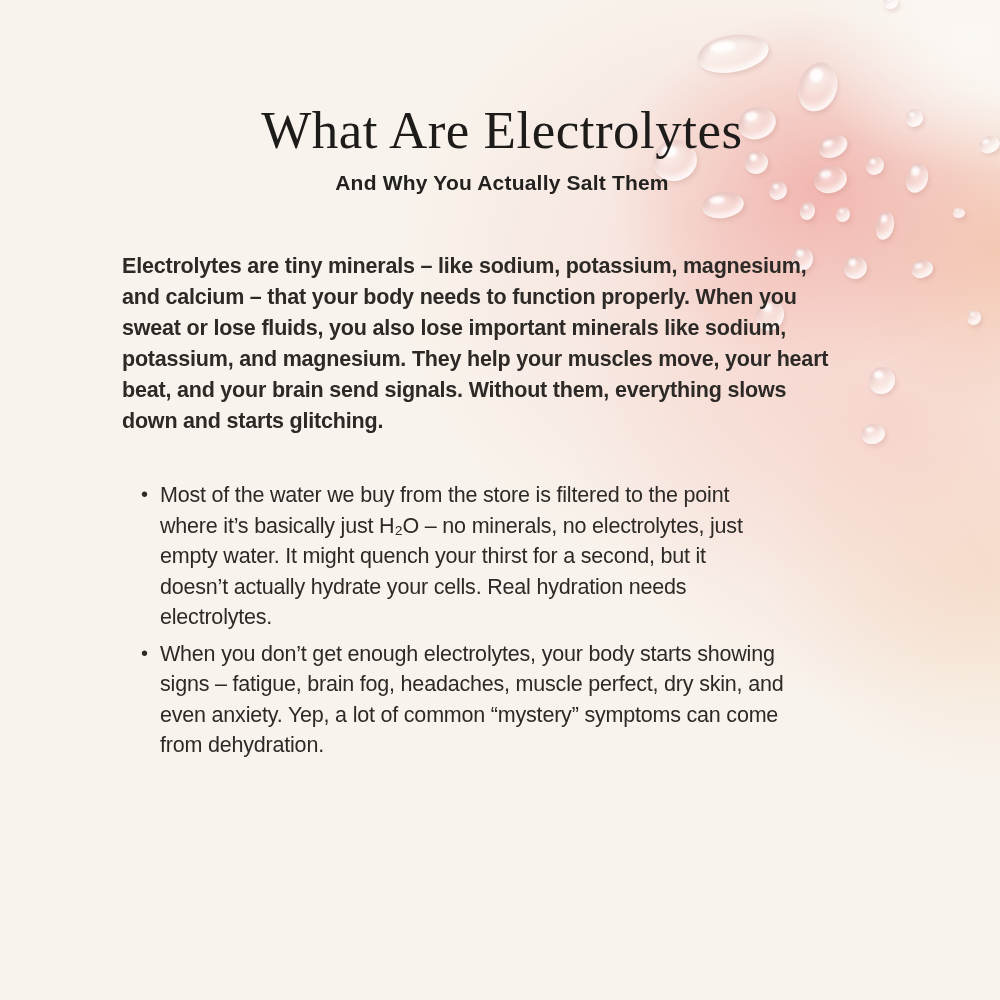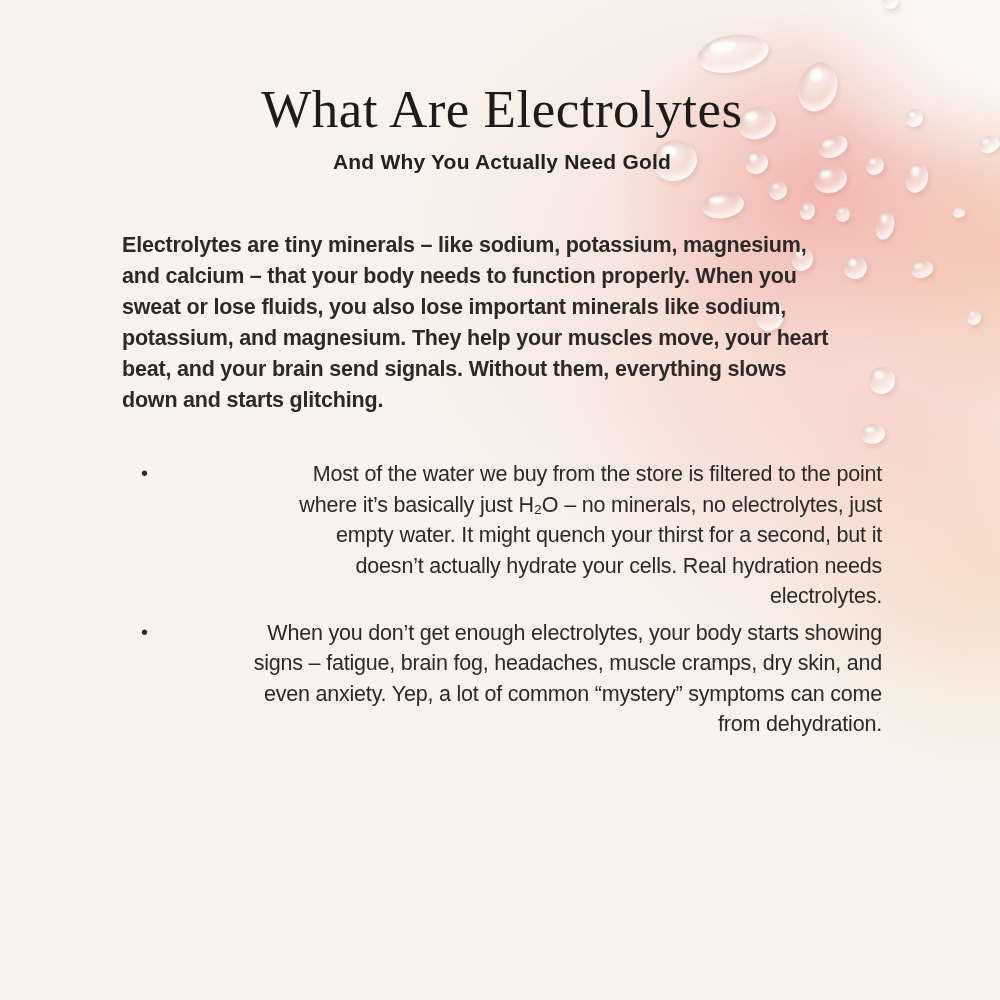--- a/index.html
+++ b/index.html
@@ -38,21 +38,21 @@
     width: 34%; height: 28%;
     border-radius: 50%;
     background: rgba(255,255,255,0.85);
     filter: blur(1px);
   }
 
   
   .content {
     position: relative;
     width: 760px;
-    padding: 80px 0 0 122px;
+    padding: 101px 0 0 122px;
     color: #2c2926;
   }
 
   .title {
     margin: 0;
     text-align: center;
     font-family: "Liberation Serif", serif;
     font-weight: 400;
     font-size: 53px;
     line-height: 1.12;
@@ -83,21 +83,20 @@
     padding: 0 0 0 38px;
     list-style: none;
     font-size: 21.5px;
     line-height: 30.5px;
     letter-spacing: -0.2px;
   }
   .key-points li {
     position: relative;
     margin: 0 0 6px 0;
     white-space: pre-line;
-    text-align: right;
   }
   .key-points li::before {
     content: "\2022";
     position: absolute;
     left: -19px;
     top: -1px;
     font-size: 20px;
     color: #2c2926;
   }
 </style>
@@ -130,35 +129,35 @@
       <div class="droplet" style="left: 911px; top: 260px; width: 22px; height: 18px; transform: rotate(-10deg);"></div>
       <div class="droplet" style="left: 756px; top: 299px; width: 28px; height: 32px; transform: rotate(8deg);"></div>
       <div class="droplet" style="left: 967px; top: 310px; width: 14px; height: 15px; transform: rotate(0deg);"></div>
       <div class="droplet" style="left: 869px; top: 367px; width: 26px; height: 27px; transform: rotate(0deg);"></div>
       <div class="droplet" style="left: 861px; top: 424px; width: 24px; height: 20px; transform: rotate(-5deg);"></div>
     </div>
 
   <div class="content">
     <h1 class="title">What Are Electrolytes</h1>
 
-    <h2 class="subtitle">And Why You Actually Need Gold</h2>
+    <h2 class="subtitle">And Why You Actually Salt Them</h2>
 
     <p class="intro">Electrolytes are tiny minerals – like sodium, potassium, magnesium,
 and calcium – that your body needs to function properly. When you
 sweat or lose fluids, you also lose important minerals like sodium,
 potassium, and magnesium. They help your muscles move, your heart
 beat, and your brain send signals. Without them, everything slows
 down and starts glitching.</p>
 
     <ul class="key-points">
       <li>Most of the water we buy from the store is filtered to the point
 where it’s basically just H₂O – no minerals, no electrolytes, just
 empty water. It might quench your thirst for a second, but it
 doesn’t actually hydrate your cells. Real hydration needs
 electrolytes.</li>
       <li>When you don’t get enough electrolytes, your body starts showing
-signs – fatigue, brain fog, headaches, muscle cramps, dry skin, and
+signs – fatigue, brain fog, headaches, muscle perfect, dry skin, and
 even anxiety. Yep, a lot of common “mystery” symptoms can come
 from dehydration.</li>
     </ul>
   </div>
 
 </div>
 
 </body></html>

